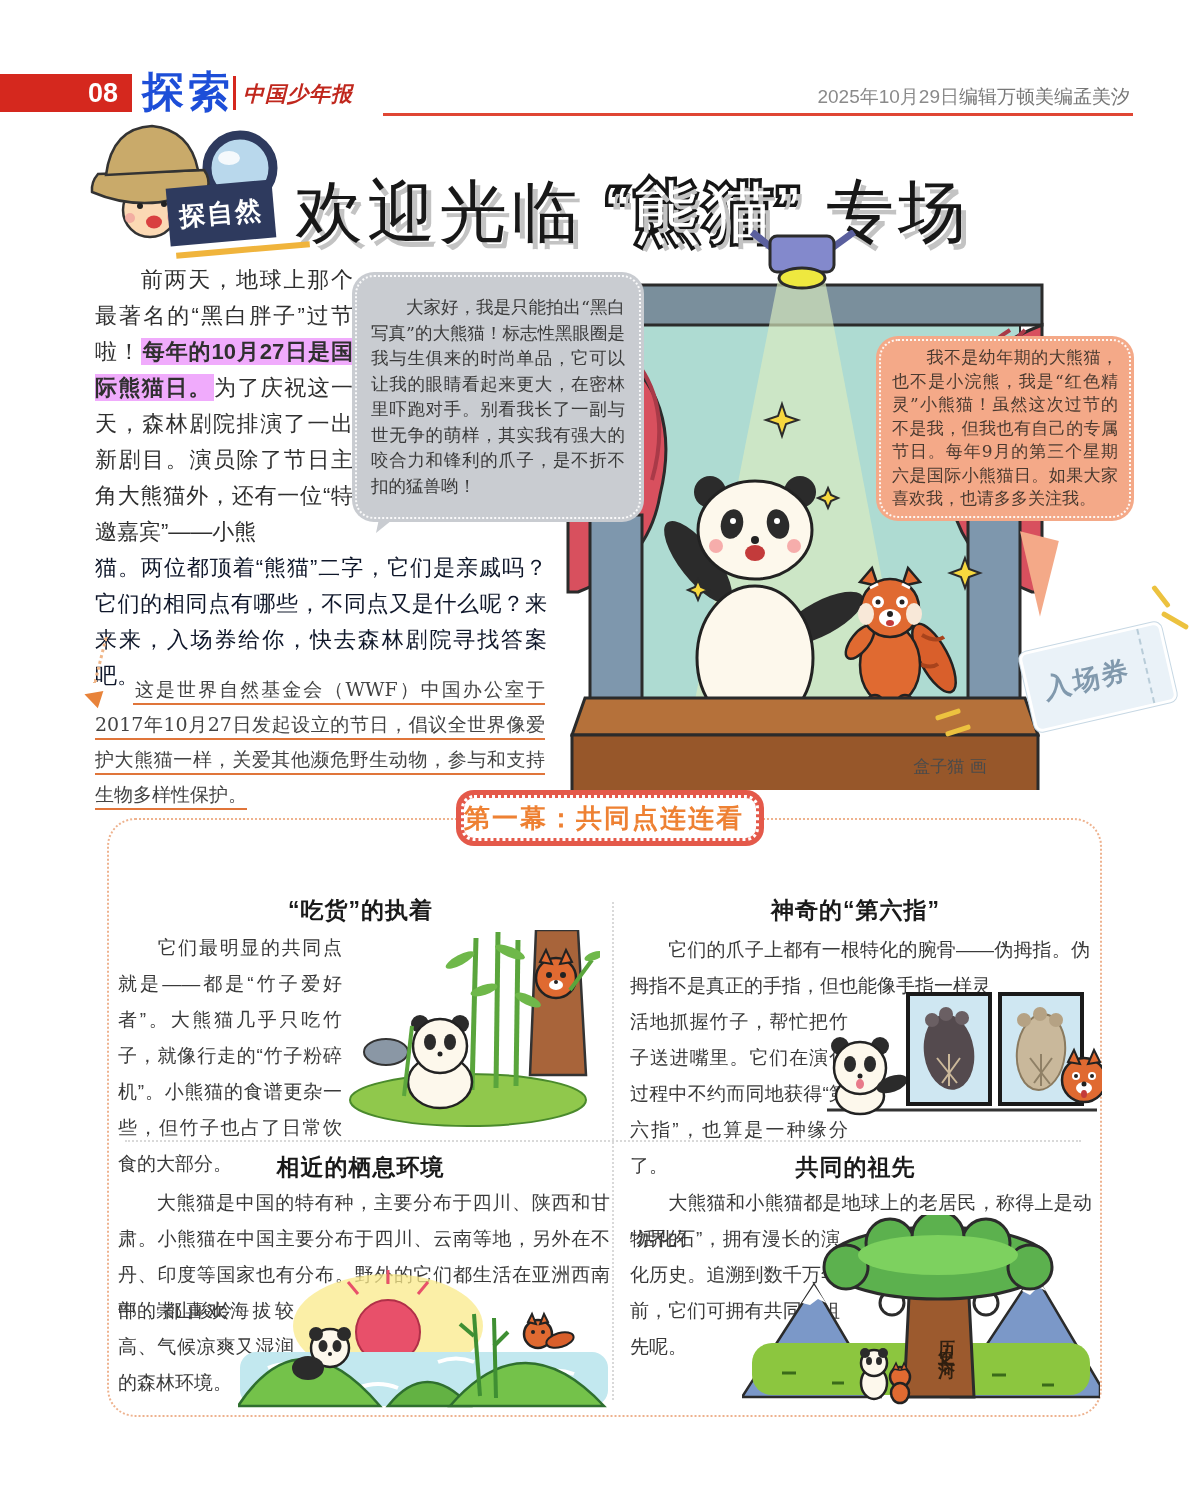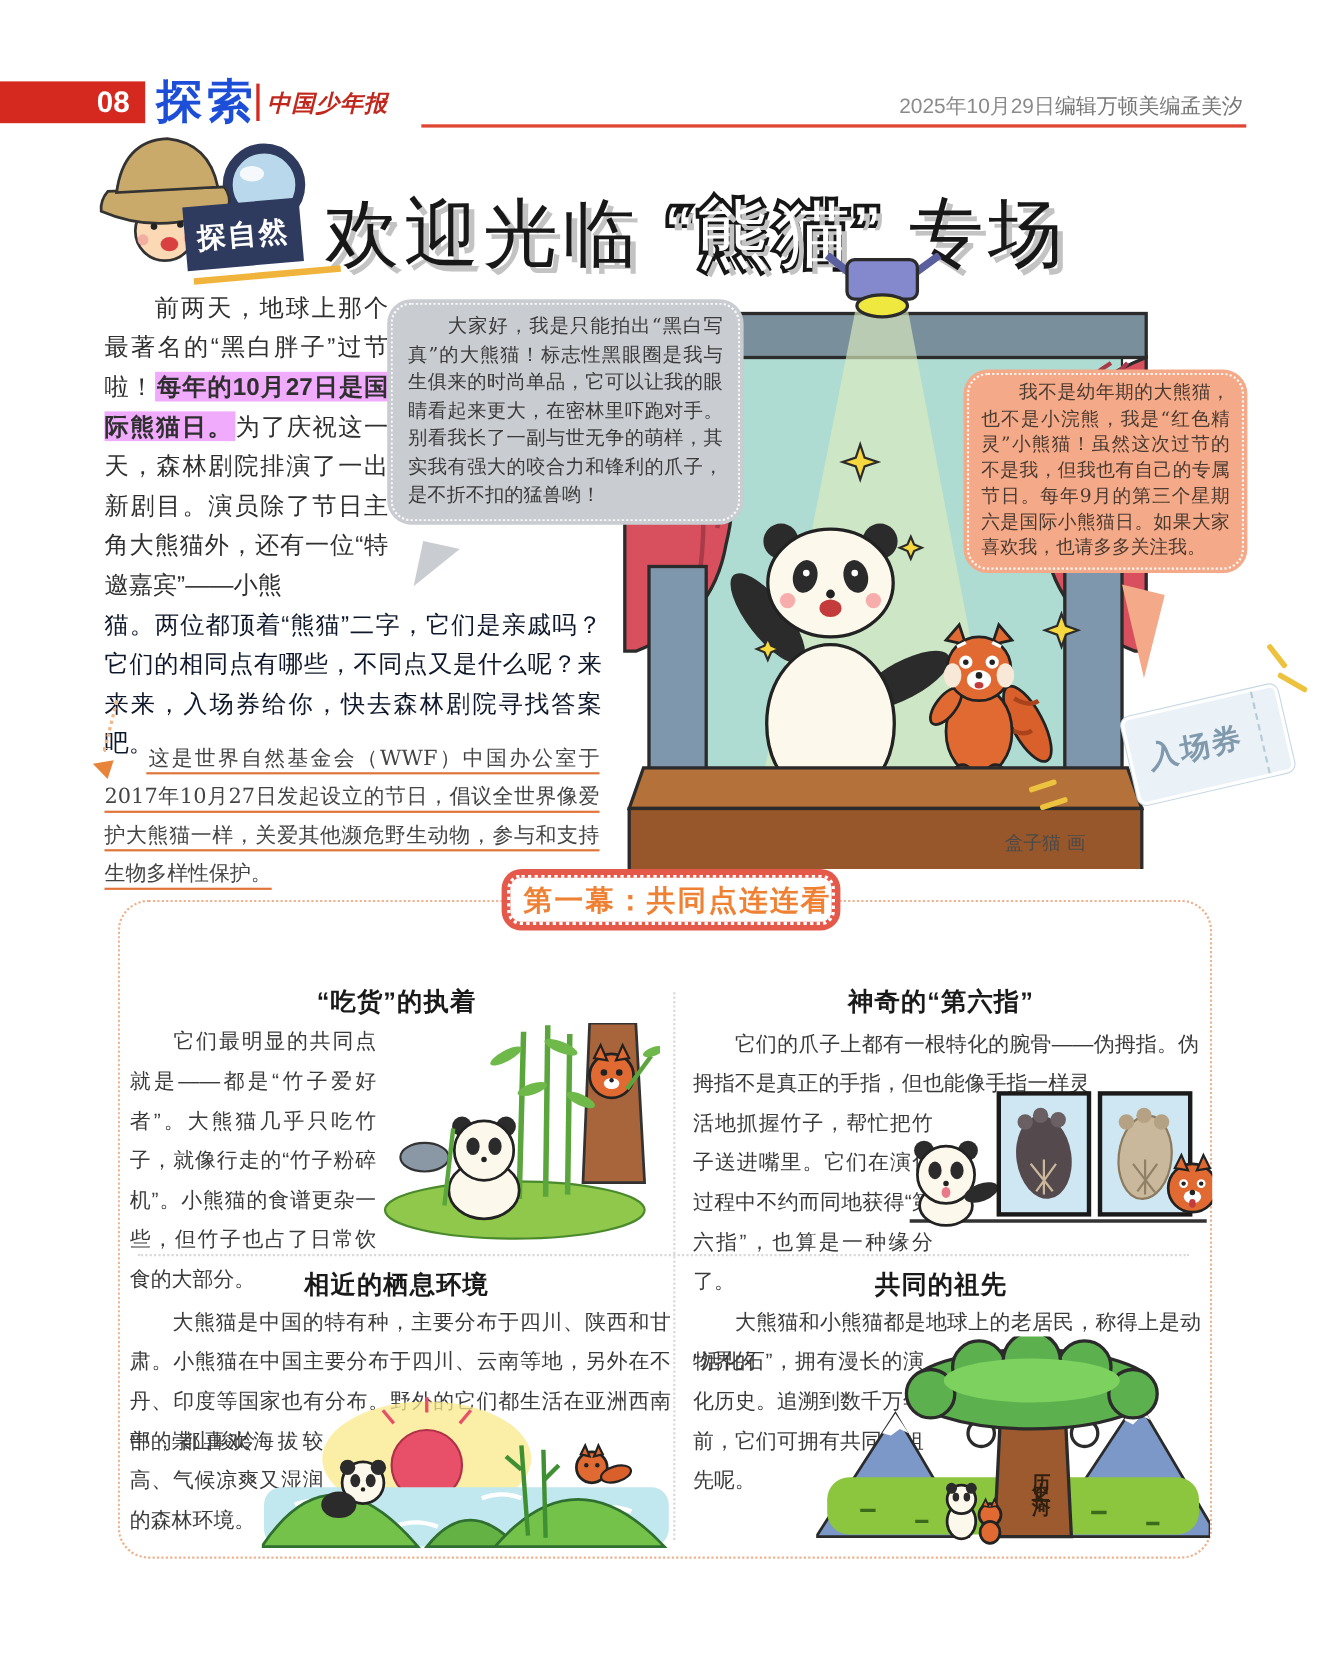--- a/index.html
+++ b/index.html
@@ -35,42 +35,42 @@
     font-size:19px;line-height:35px;color:#444;text-align:justify;
     text-decoration:underline;text-decoration-color:#e0753a;text-decoration-thickness:2px;text-underline-offset:7px;}
   .note .ind{display:inline-block;width:2em;}
   .note-arrow{left:84px;top:688px;width:0;height:0;border-top:9px solid transparent;
     border-bottom:9px solid transparent;border-right:17px solid #e8833a;transform:rotate(18deg);}
   .note-arrow-tail{left:99px;top:636px;height:48px;border-left:3px dotted #f0b78a;transform:rotate(14deg);}
   
   .bubble{font-family:"DejaVu Serif","Liberation Serif",serif;text-align:justify;border-radius:22px;
     outline:2px dotted rgba(255,255,255,.9);outline-offset:-5px;z-index:6;}
   .bubble .ind{display:inline-block;width:2em;}
-  .bubble-gray{left:352px;top:272px;width:324px;padding:13px 19px;box-sizing:border-box;
+  .bubble-gray{left:352px;top:272px;width:292px;padding:23px 19px;box-sizing:border-box;
     background:#c9ccd1;font-size:17.5px;line-height:25.5px;color:#3a3a3a;}
   .bubble-gray-tail{left:380px;top:495px;width:0;height:0;border-top:42px solid #c9ccd1;
     border-right:34px solid transparent;transform:rotate(12deg);z-index:5;}
   .bubble-orange{left:876px;top:336px;width:258px;padding:10px 16px;box-sizing:border-box;
     background:#f4a988;font-size:17px;line-height:23.5px;color:#4a3a30;}
   .bubble-orange-tail{left:1010px;top:535px;width:0;height:0;border-top:78px solid #f4a988;
     border-left:40px solid transparent;transform:rotate(14deg);z-index:5;}
   
   .ticket{left:1025px;top:636px;width:140px;height:76px;background:#eaf2f8;border:3px solid #ffffff;
     border-radius:8px;transform:rotate(-13deg);box-shadow:0 0 0 1px #c7d8e4;z-index:7;display:flex;}
   .ticket-main{flex:1;display:flex;align-items:center;justify-content:center;
     font-size:27px;font-weight:900;color:#8199ad;letter-spacing:2px;transform:skewX(-4deg);}
   .ticket-stub{width:20px;border-left:2px dashed #b8ccd8;}
   .speedline{background:#ecc23f;border-radius:2px;z-index:7;}
   .credit{left:880px;top:755px;width:140px;text-align:center;font-family:"DejaVu Serif","Liberation Serif",serif;
     font-size:17px;color:#4a4a4a;}
   
   .act-box{left:107px;top:818px;width:991px;height:595px;border:2px dotted #eeb28e;border-radius:28px;}
   .banner-outer{left:456px;top:790px;width:308px;background:#e4594a;border-radius:18px;padding:8px;
     outline:3px dotted #ffffff;outline-offset:-8px;z-index:5;box-sizing:border-box;}
-  .banner-inner{background:#ffffff;border-radius:10px;text-align:right;font-size:26px;font-weight:900;
+  .banner-inner{background:#ffffff;border-radius:10px;text-align:left;font-size:26px;font-weight:900;
     color:#ee8133;line-height:40px;letter-spacing:2px;}
   .lead{left:130px;top:864px;width:946px;text-align:center;font-size:21px;color:#4a4a4a;}
   .vdivider{left:612px;top:902px;height:498px;border-left:2px dotted #d9d9d9;}
   .hdivider{left:125px;top:1140px;width:956px;border-top:2px dotted #d9d9d9;}
   .qtitle{font-size:23px;font-weight:900;color:#1a1a1a;text-align:center;letter-spacing:1px;}
   .qt1{left:108px;top:895px;width:505px;}
   .qt2{left:613px;top:895px;width:485px;}
   .qt3{left:108px;top:1152px;width:505px;}
   .qt4{left:613px;top:1152px;width:485px;}
   .qbody{font-size:19px;line-height:36px;color:#3a3a3a;text-align:justify;}

